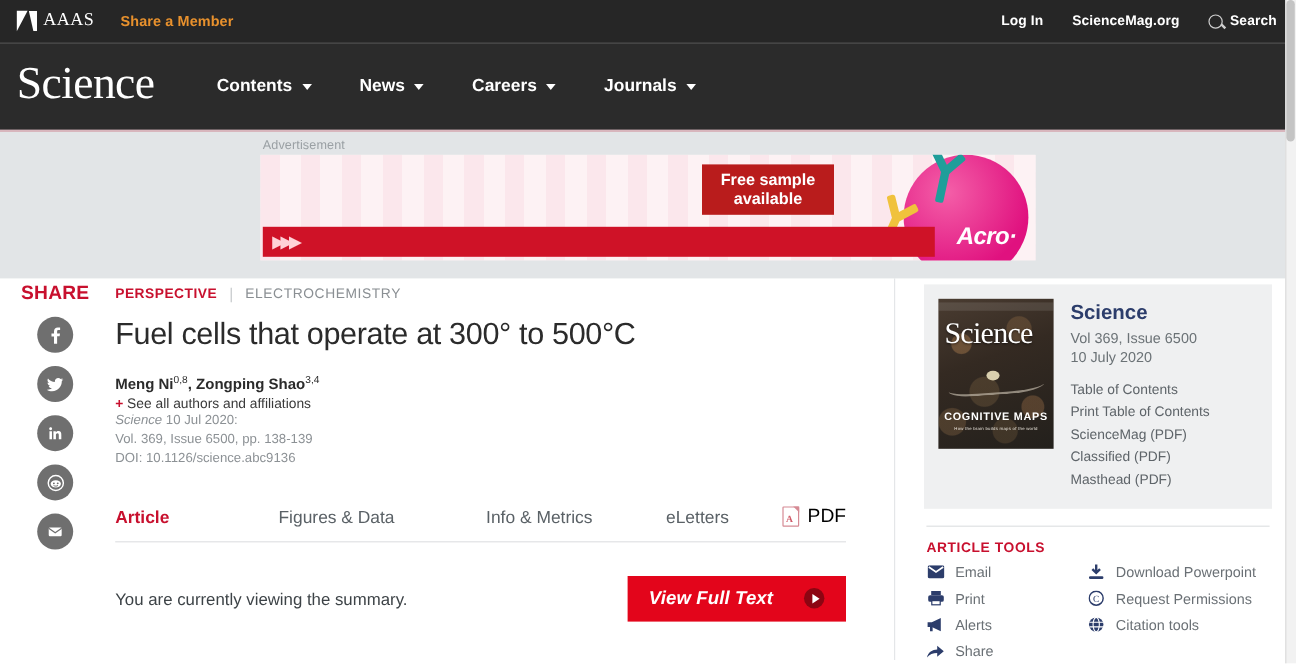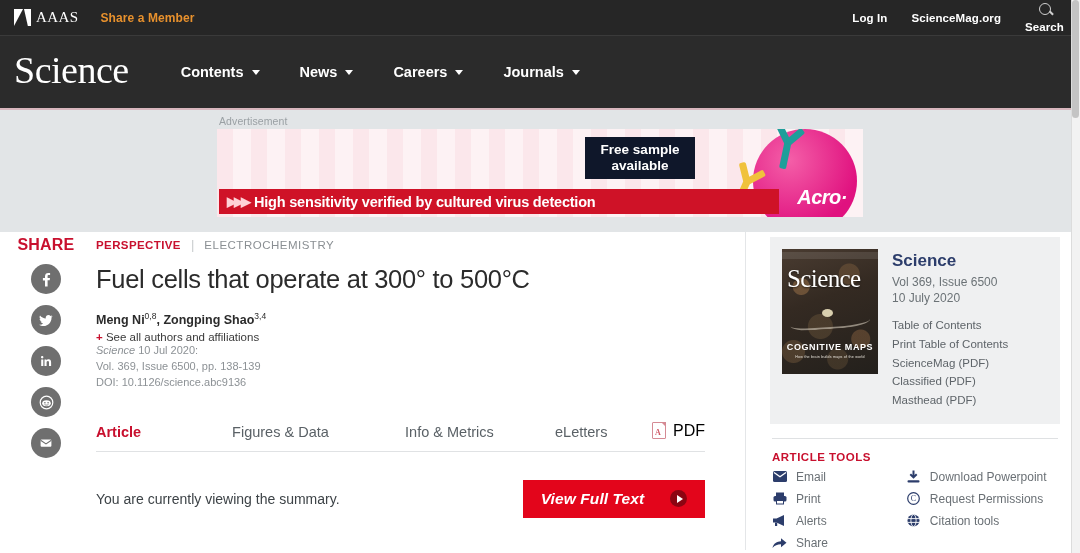--- a/index.html
+++ b/index.html
@@ -37,21 +37,21 @@
   }
   .become-member {
     color: #e8912d; font-size: 12px; font-weight: bold;
     margin-left: 22px; letter-spacing: .1px; cursor: pointer;
   }
   .topbar-right { margin-left: auto; display: flex; align-items: center; gap: 24px; }
   .topbar-right a {
     color: #ffffff; font-size: 11.5px; font-weight: bold;
     text-decoration: none; cursor: pointer; letter-spacing: .1px;
   }
-  .search-wrap { display: flex; align-items: center; gap: 6px; cursor: pointer; flex-direction: column; }
+  .search-wrap { display: flex; gap: 6px; cursor: pointer; }
   .mag { width: 12px; height: 12px; border: 1.6px solid #cfcfcf; border-radius: 50%; position: relative; }
   .mag:after { content:""; position:absolute; width: 5px; height: 1.6px; background:#cfcfcf;
                transform: rotate(45deg); right: -4px; bottom: 0px; }
 
   
   .masthead {
     height: 74px; background: #2b2b2b;
     display: flex; align-items: center; padding: 0 14px;
     border-bottom: 2px solid #d8b6bd;
   }
@@ -96,21 +96,21 @@
     opacity:.55;
   }
   .ad-head {
     position: absolute; left: 10px; top: 4px;
     color: #d81f33; font-size: 21px; font-weight: bold;
     line-height: 1.08; letter-spacing: -0.4px; font-style: italic;
   }
   .ad-head span { display:block; font-style: normal; }
   .ad-badge {
     position: absolute; left: 368px; top: 8px;
-    width: 110px; height: 42px; background: #0f172a; color: #fff;
+    width: 110px; height: 42px; background: #b91c1c; color: #fff;
     font-size: 13.5px; font-weight: bold; line-height: 1.15;
     display: flex; align-items: center; justify-content: center; text-align: center;
   }
   .ad-strip {
     position: absolute; left: 2px; bottom: 3px; width: 560px; height: 25px;
     background: #cf1227; color: #ffffff; font-size: 14.5px; font-weight: bold;
     display: flex; align-items: center; padding-left: 8px; letter-spacing: -0.2px;
   }
   .ad-chev { color: #ffd2d7; margin-right: 6px; letter-spacing: -3px; font-size: 13px;}
   .ad-circle {
@@ -365,21 +365,20 @@
           <span>Free sample</span><br>
           <span>available</span>
         </span>
       </div>
       <div class="ad-circle"></div>
       <div class="ad-ab1"></div>
       <div class="ad-ab2"></div>
       <div class="ad-acro">Acro·</div>
       <div class="ad-strip">
         <span class="ad-chev">▶▶▶</span>
-        <span>High sensitivity verified by cultured virus detection</span>
       </div>
     </div>
   </div>
 
   <div class="content">
 
     <div class="share-col">
       <div class="share-title">SHARE</div>
 
       <div class="share-btn">

